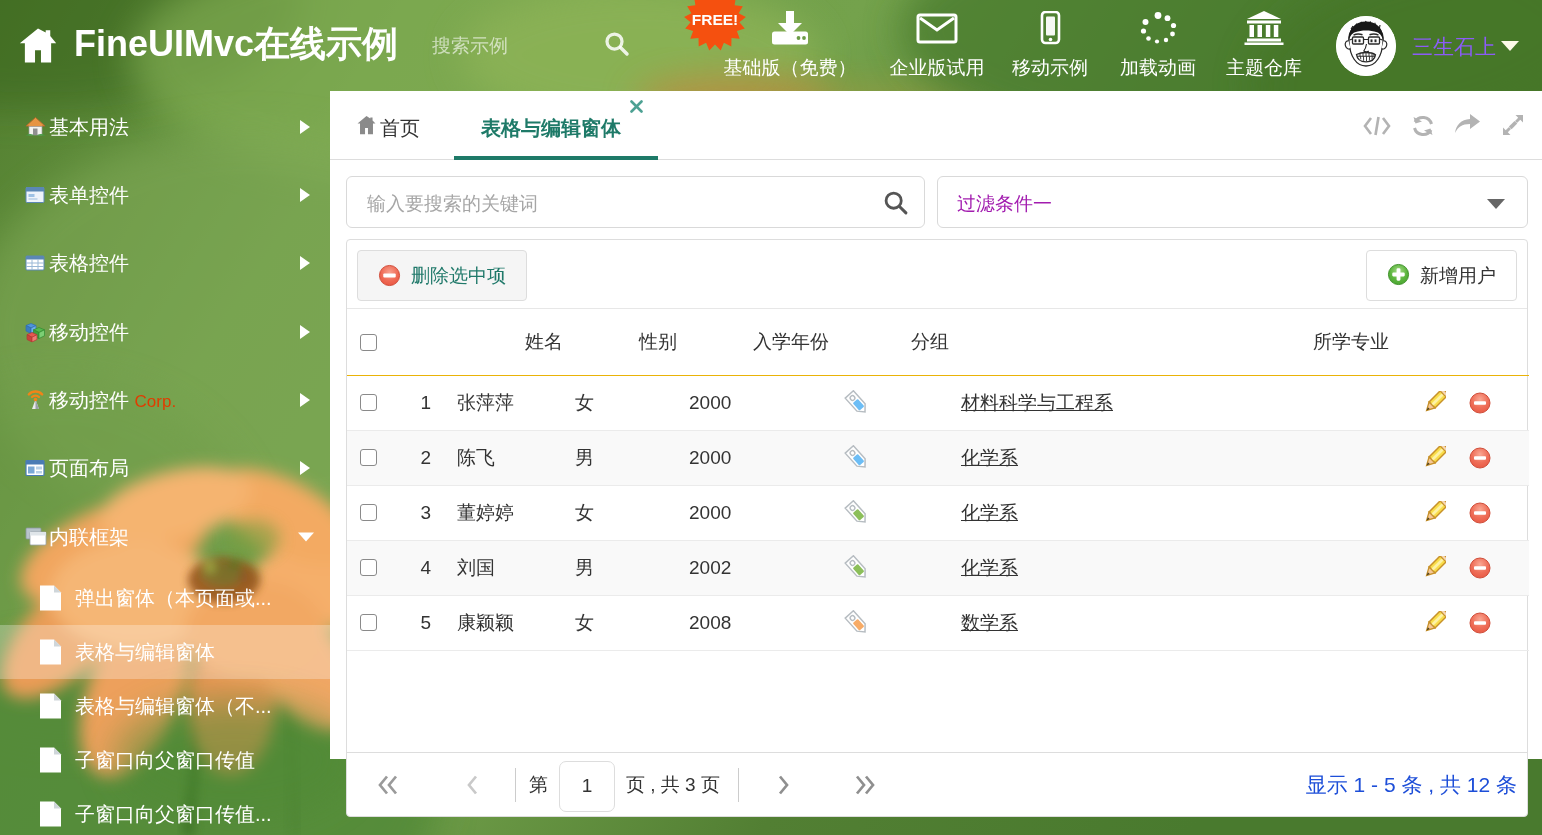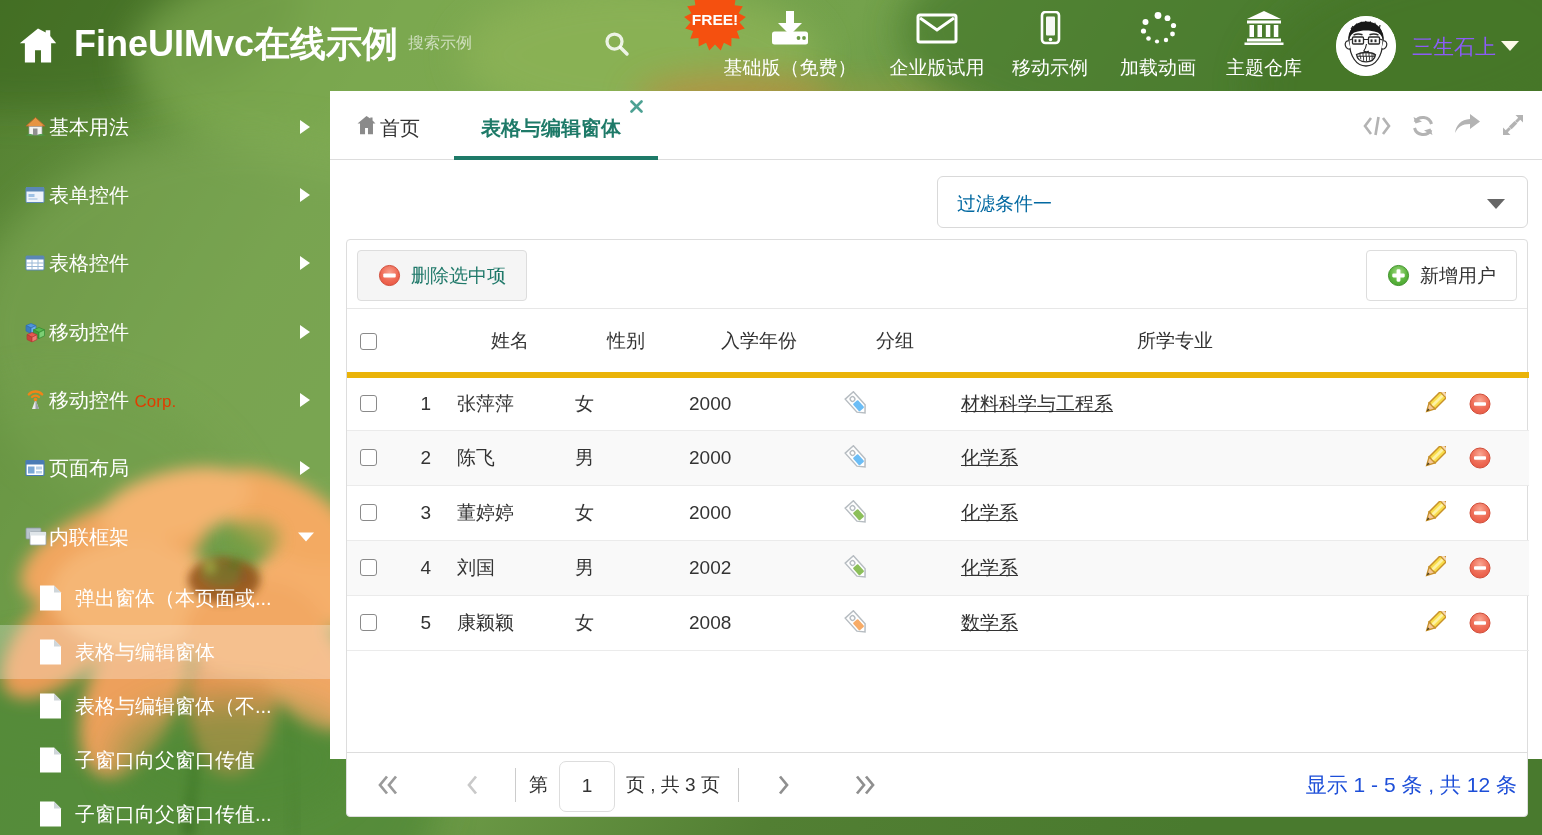--- a/index.html
+++ b/index.html
@@ -5,21 +5,21 @@
 <style>
 *{margin:0;padding:0;box-sizing:border-box}
 html,body{width:1542px;height:835px;overflow:hidden;font-family:"Liberation Sans",sans-serif;-webkit-font-smoothing:antialiased}
 #bg{position:absolute;left:0;top:0;z-index:0}
 #header{position:absolute;left:0;top:0;width:1542px;height:91px;z-index:5;color:#fff}
 #aside{position:absolute;left:0;top:91px;width:330px;height:744px;z-index:4;color:#fff}
 #main{position:absolute;left:330px;top:91px;width:1212px;height:668px;background:#fff;z-index:3}
 
 .h-home{position:absolute;left:17px;top:24px}
 .h-title{position:absolute;left:74px;top:20px;font-size:36px;font-weight:bold;letter-spacing:0px;}
-.h-search{position:absolute;left:408px;top:33px;font-size:16px;color:rgba(255,255,255,.62)}
+.h-search{position:absolute;left:432px;top:33px;font-size:19px;color:rgba(255,255,255,.62)}
 .h-mag{position:absolute;left:602px;top:29px}
 .free{position:absolute;left:684px;top:-11px;width:62px;height:62px;z-index:6}
 .hnav{position:absolute;top:0;height:91px;text-align:right}
 .hnav .ic{position:absolute;left:0;right:0;top:11px;height:34px}
 .hnav .lb{position:absolute;left:50%;transform:translateX(-50%);top:55px;font-size:19px;white-space:nowrap}
 .avatar{position:absolute;left:1336px;top:16px;width:60px;height:60px;border-radius:50%;background:#fff;overflow:hidden}
 .uname{position:absolute;left:1412px;top:33px;font-size:21px;color:#8b5cf6}
 .ucaret{position:absolute;left:1501px;top:41px;width:0;height:0;border-left:9px solid transparent;border-right:9px solid transparent;border-top:10px solid #fdfbe8}
 
 .mi{position:absolute;left:0;width:330px;height:68px}
@@ -38,29 +38,29 @@
 .tab1 .txt{position:absolute;left:24px;top:24px;white-space:nowrap}
 .tab2{position:absolute;left:124px;top:0;width:204px;height:69px}
 .tab2 .txt{position:absolute;left:27px;top:24px;font-size:20px;font-weight:bold;color:#1e7a68;white-space:nowrap}
 
 .tab2 .line{position:absolute;left:0;bottom:0;width:204px;height:4px;background:#1e7a68}
 .ticon{position:absolute;top:113px}
 
 .sinput{position:absolute;left:16px;top:85px;width:579px;height:52px;border:1px solid #d9d9d9;border-radius:6px;background:#fff}
 .sinput .ph{position:absolute;left:20px;top:14px;font-size:19px;color:#a6a6a6}
 .sdrop{position:absolute;left:607px;top:85px;width:591px;height:52px;border:1px solid #d9d9d9;border-radius:6px;background:#fff}
-.sdrop .tx{position:absolute;left:19px;top:14px;font-size:19px;color:#0369a1}
+.sdrop .tx{position:absolute;left:19px;top:14px;font-size:19px;color:#a21caf}
 .sdrop .caret{position:absolute;right:22px;top:22px;width:0;height:0;border-left:9px solid transparent;border-right:9px solid transparent;border-top:10px solid #666}
 .panel{position:absolute;left:16px;top:148px;width:1182px;height:578px;border:1px solid #ddd;border-radius:4px;background:#fff}
 .toolbar{position:absolute;left:0;top:0;width:100%;height:69px;border-bottom:1px solid #e7e7e7}
 .btn-del{position:absolute;left:10px;top:10px;height:51px;background:#f5f5f5;border:1px solid #ddd;border-radius:4px;display:flex;align-items:center;padding:0 20px;font-size:19px;color:#20796a}
-.btn-add{position:absolute;right:10px;top:10px;height:51px;background:#fff;border:1px solid #ddd;border-radius:4px;display:flex;align-items:center;padding:12px 20px;font-size:19px;color:#333}
+.btn-add{position:absolute;right:10px;top:10px;height:51px;background:#fff;border:1px solid #ddd;border-radius:4px;display:flex;padding:12px 20px;font-size:19px;color:#333}
 .btn-del svg,.btn-add svg{margin-right:10px}
 table.grid{position:absolute;left:0;top:70px;width:1182px;border-collapse:collapse;table-layout:fixed;font-size:19px;color:#333}
-table.grid th{height:65px;font-weight:normal;text-align:center;border-bottom:6px solid #eab308}
+table.grid th{height:65px;font-weight:normal;text-align:right;border-bottom:1px solid #eab308}
 table.grid td{height:55px;border-bottom:1px solid #ebebeb}
 table.grid th,table.grid td{padding:0 0 0 12px;vertical-align:middle}
 table.grid th:first-child,table.grid td:first-child{padding:0}
 table.grid tr.alt td{background:#f9f9f9}
 .cbx{width:17px;height:17px;border:1px solid #8a8a8a;border-radius:3px;background:#fff}
 .num{text-align:right;padding:0 14px 0 0 !important}
 .acts{display:flex;justify-content:flex-end;align-items:center;padding-right:38px}
 .tag{display:block;margin-left:3px}
 a.lnk{color:#333;text-decoration:underline}
 .pager{position:absolute;left:0;bottom:0;width:100%;height:64px;border-top:1px solid #ddd;font-size:19px;color:#333}
@@ -415,20 +415,27 @@
         <path d="M16 1 L26 8.5 L16 16 V11 C8 11 4 14 1 20 C2 12 7 6.5 16 6 Z" fill="#b3b3b3"></path>
       </svg>
     <svg class="ticon" style="position:absolute;left:1171px;top:22px" width="24" height="24" viewBox="0 0 24 24">
         <g fill="#b3b3b3">
           <path d="M14.5 2 H22 V9.5 L19.3 6.8 L16 10 L14 8 L17.2 4.7 Z"></path>
           <path d="M9.5 22 H2 V14.5 L4.7 17.2 L8 14 L10 16 L6.8 19.3 Z"></path>
           <rect x="10.2" y="8" width="3.8" height="8" transform="rotate(45 12 12)"></rect>
         </g>
       </svg>
   </div>
+  <div class="sinput">
+      <div class="ph">输入要搜索的关键词</div>
+    <svg style="position:absolute;right:14px;top:12px" width="28" height="28" viewBox="0 0 24 24">
+        <circle cx="10" cy="10" r="6.5" fill="none" stroke="#555" stroke-width="2.4"></circle>
+        <path d="M15.2 15.2 L20.5 20.5" stroke="#555" stroke-width="2.6" stroke-linecap="round"></path>
+      </svg>
+  </div>
   <div class="sdrop">
       <div class="tx">过滤条件一</div>
       <div class="caret"></div>
     </div>
   <div class="panel">
     <div class="toolbar">
       <div class="btn-del"><svg width="23" height="23" viewBox="0 0 24 24">
             <defs>
               <radialGradient id="rg" cx=".5" cy=".35" r=".75">
                 <stop offset="0" stop-color="#f8a08e"></stop>

